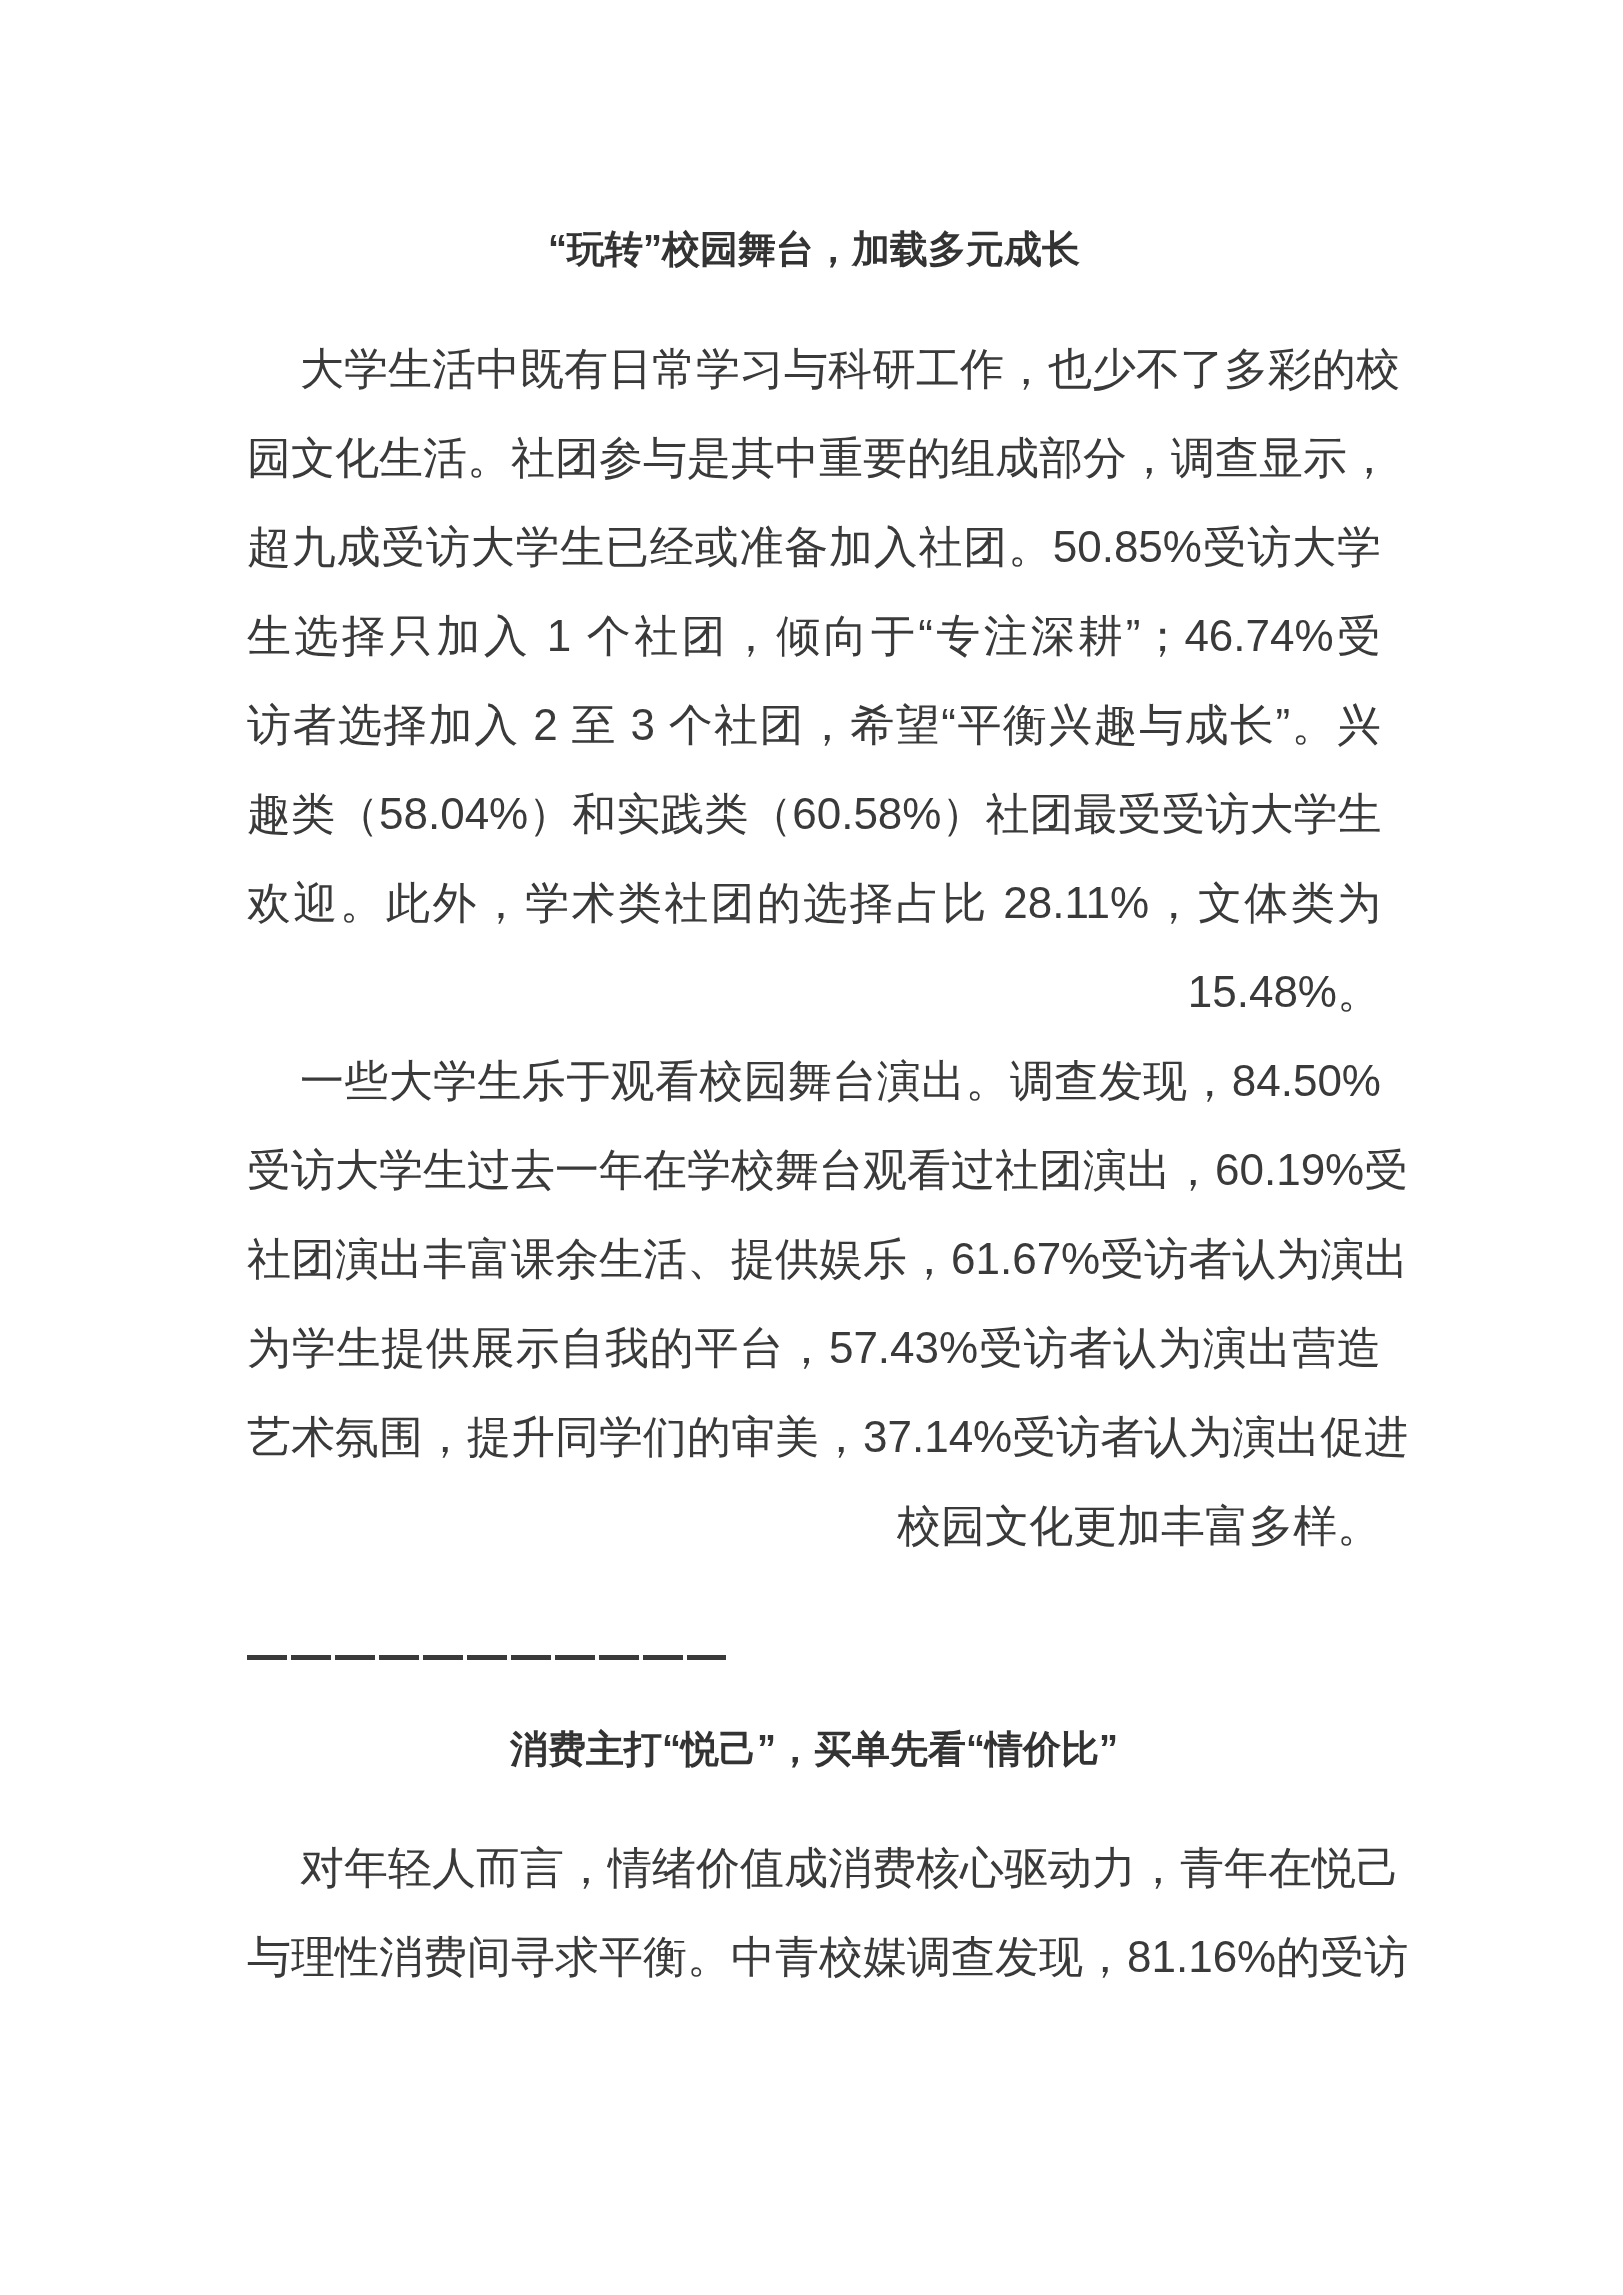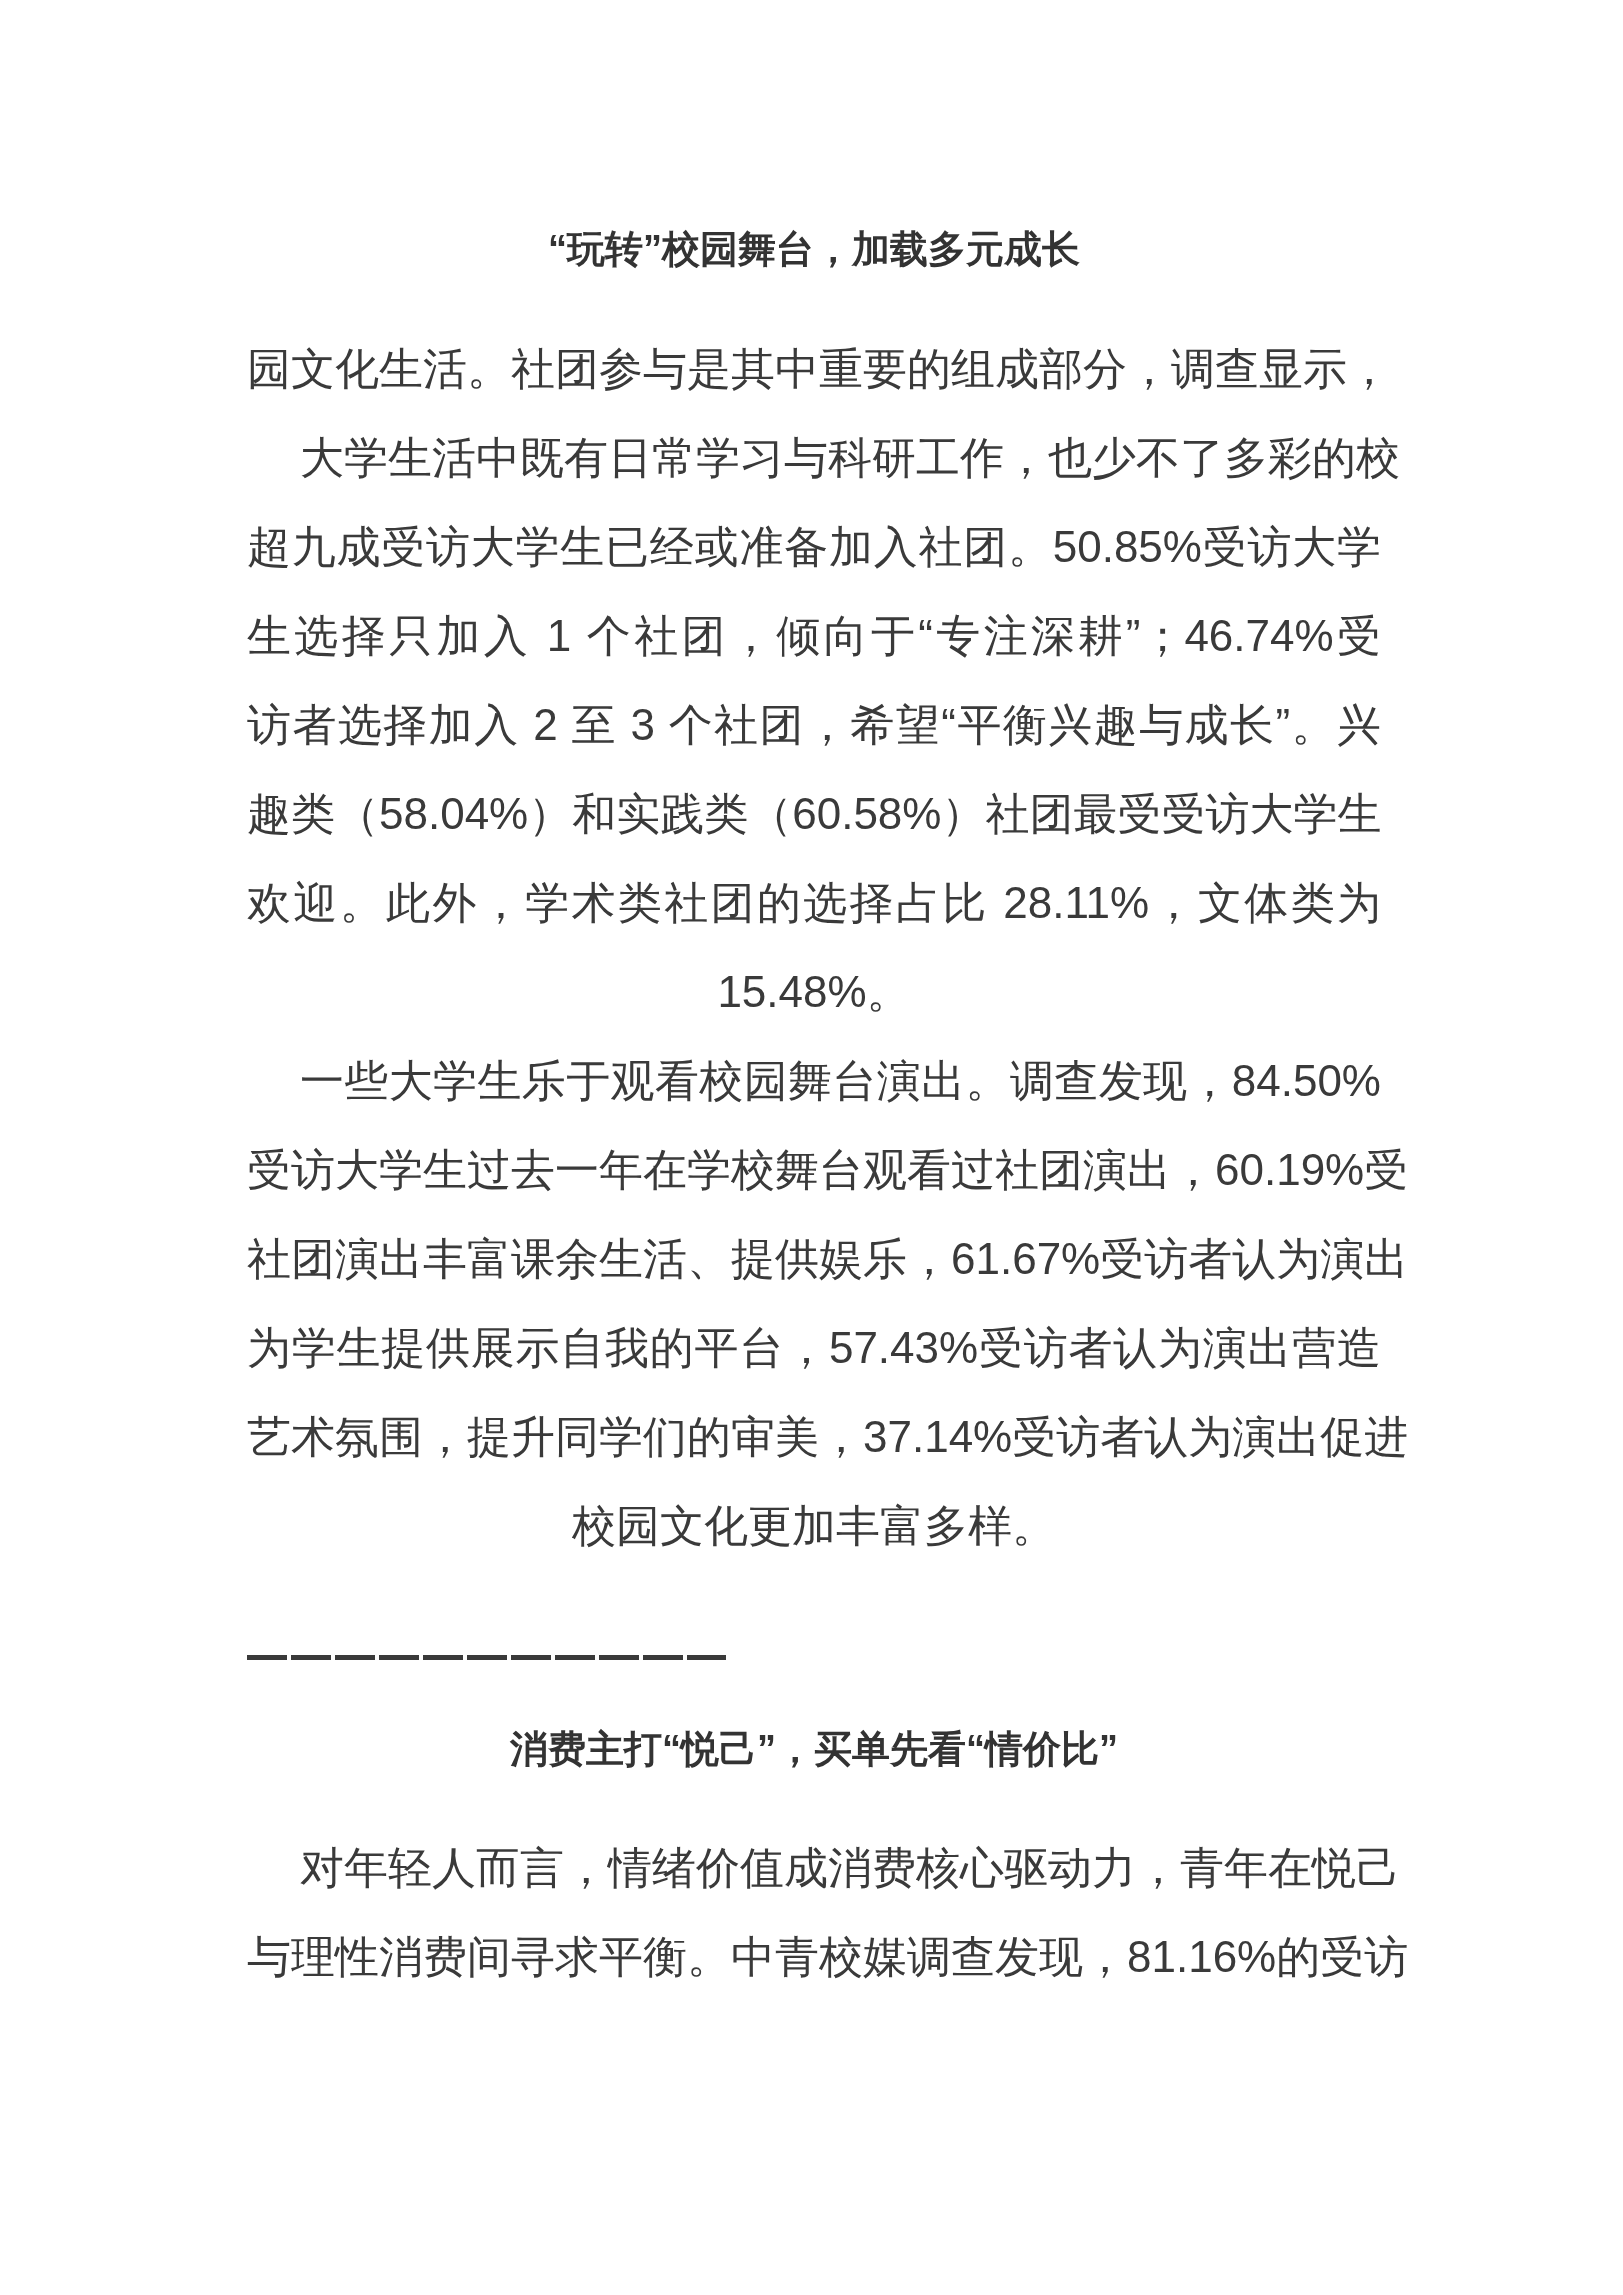--- a/index.html
+++ b/index.html
@@ -40,21 +40,21 @@
     height: 89px;
     line-height: 89px;
     font-size: 44px;
     text-align: justify;
     text-align-last: justify;
     white-space: nowrap;
     color: #3a3a3a;
   }
   .ln.ind { text-indent: 53px; }
   .ln.end {
-    text-align: center;
+    text-align: right;
     text-align-last: auto;
   }
   .divider-row {
     height: 89px;
     position: relative;
   }
   .divider-bar {
     position: absolute;
     left: 0;
     top: 85px;
@@ -68,22 +68,22 @@
   }
 </style>
 </head>
 <body>
 
 <div class="page">
 
   <div class="doc-title title-1">“玩转”校园舞台，加载多元成长</div>
 
   <div class="para para-1">
+    <div class="ln ind">大学生活中既有日常学习与科研工作，也少不了多彩的校</div>
     <div class="ln">园文化生活。社团参与是其中重要的组成部分，调查显示，</div>
-    <div class="ln ind">大学生活中既有日常学习与科研工作，也少不了多彩的校</div>
     <div class="ln">超九成受访大学生已经或准备加入社团。50.85%受访大学</div>
     <div class="ln">生选择只加入 1 个社团，倾向于“专注深耕”；46.74%受</div>
     <div class="ln">访者选择加入 2 至 3 个社团，希望“平衡兴趣与成长”。兴</div>
     <div class="ln">趣类（58.04%）和实践类（60.58%）社团最受受访大学生</div>
     <div class="ln">欢迎。此外，学术类社团的选择占比 28.11%，文体类为</div>
     <div class="ln end">15.48%。</div>
   </div>
 
   <div class="para para-2">
     <div class="ln ind">一些大学生乐于观看校园舞台演出。调查发现，84.50%</div>

